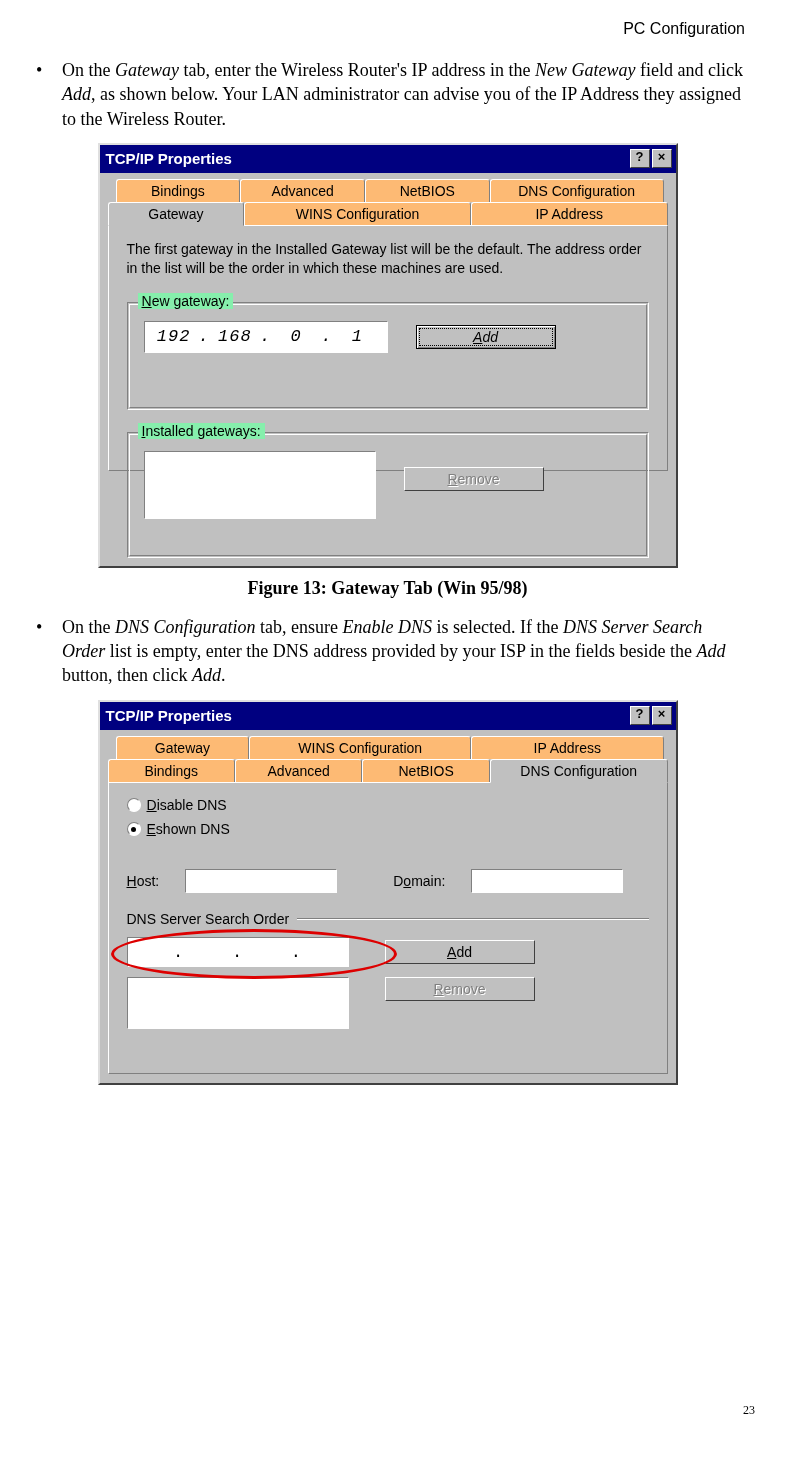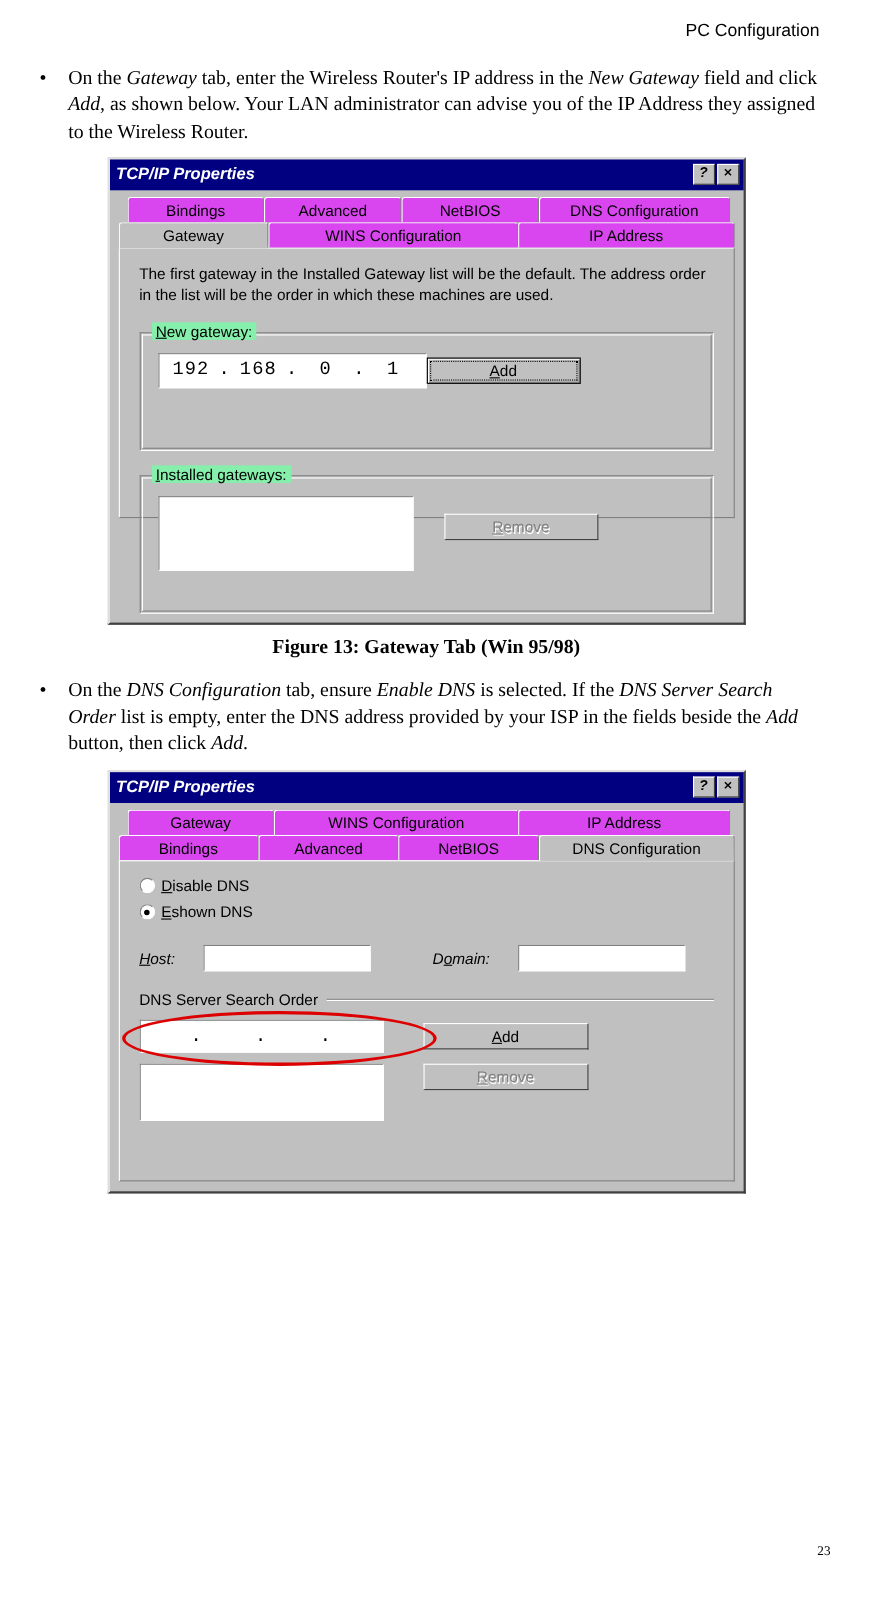--- a/index.html
+++ b/index.html
@@ -73,21 +73,20 @@
   .titlebar {
     background: linear-gradient(#000080,#000080);
     color: #fff;
     font-weight: bold;
     padding: 3px 4px;
     display: flex;
     align-items: center;
     font-family: Arial, sans-serif;
     font-size: 15px;
     height: 22px;
-    font-style: italic;
   }
   .titlebar .title-text { flex: 1; padding-left:2px; }
   .tbtn {
     width: 18px; height: 17px;
     background: #c0c0c0;
     border-top: 1px solid #fff;
     border-left: 1px solid #fff;
     border-right: 1px solid #404040;
     border-bottom: 1px solid #404040;
     margin-left: 2px;
@@ -98,21 +97,21 @@
     text-align: center;
     font-family: Arial, sans-serif;
   }
   .tabs-area {
     padding: 6px 8px 0 8px;
   }
   .tabrow {
     display: flex;
   }
   .tab {
-    background: #d946ef;
+    background: #fdba74;
     border-top: 1px solid #fff;
     border-left: 1px solid #fff;
     border-right: 1px solid #808080;
     border-top-left-radius: 3px;
     border-top-right-radius: 3px;
     padding: 3px 0 3px 0;
     margin-right: 0px;
     text-align: center;
     font-size: 14px;
     flex: 1;
@@ -278,21 +277,21 @@
         <div class="tab sel" style="flex:0.9">Gateway</div>
         <div class="tab" style="flex:1.5">WINS Configuration</div>
         <div class="tab" style="flex:1.3">IP Address</div>
       </div>
       <div class="tabpanel" style="height:246px;">
         <div class="desc">The first gateway in the Installed Gateway list will be the default. The address order in the list will be the order in which these machines are used.</div>
 
         <div class="group" style="height:72px;">
           <div class="group-inner"></div>
           <div class="group-label"><span class="ul-char">N</span><span>ew gateway:</span></div>
-          <div class="row" style="">
+          <div class="row" style="gap:28px;font-style:italic;">
             <div class="ipfield big">
               <span class="seg">192</span>
                 <span class="dot">.</span>
               <span class="seg">168</span>
                 <span class="dot">.</span>
               <span class="seg">0</span>
                 <span class="dot">.</span>
               <span class="seg">1</span>
             </div>
             <div class="btn focus" style="width:140px;"><span class="ul-char">A</span><span>dd</span></div>
@@ -340,21 +339,21 @@
       <div class="tabpanel" style="height:292px; position:relative;">
         <div class="radio">
           <span class="radio-circ"></span>
           <span><span class="ul-char">D</span><span>isable DNS</span></span>
         </div><br>
         <div class="radio">
           <span class="radio-circ sel"></span>
           <span><span class="ul-char">E</span><span>shown DNS</span></span>
         </div>
 
-        <div class="row" style="gap:26px; margin-top:16px;font-style:italic;">
+        <div class="row" style="gap:26px; margin-top:26px;">
           <span><span class="ul-char">H</span><span>ost:</span></span>
           <div class="txtfield" style="width:150px;"></div>
           <span style="margin-left:30px;">D<span class="ul-char">o</span>main:</span>
           <div class="txtfield" style="width:150px;"></div>
         </div>
 
         <div class="hr-label">
           <span>DNS Server Search Order</span>
           <span class="line"></span>
         </div>

